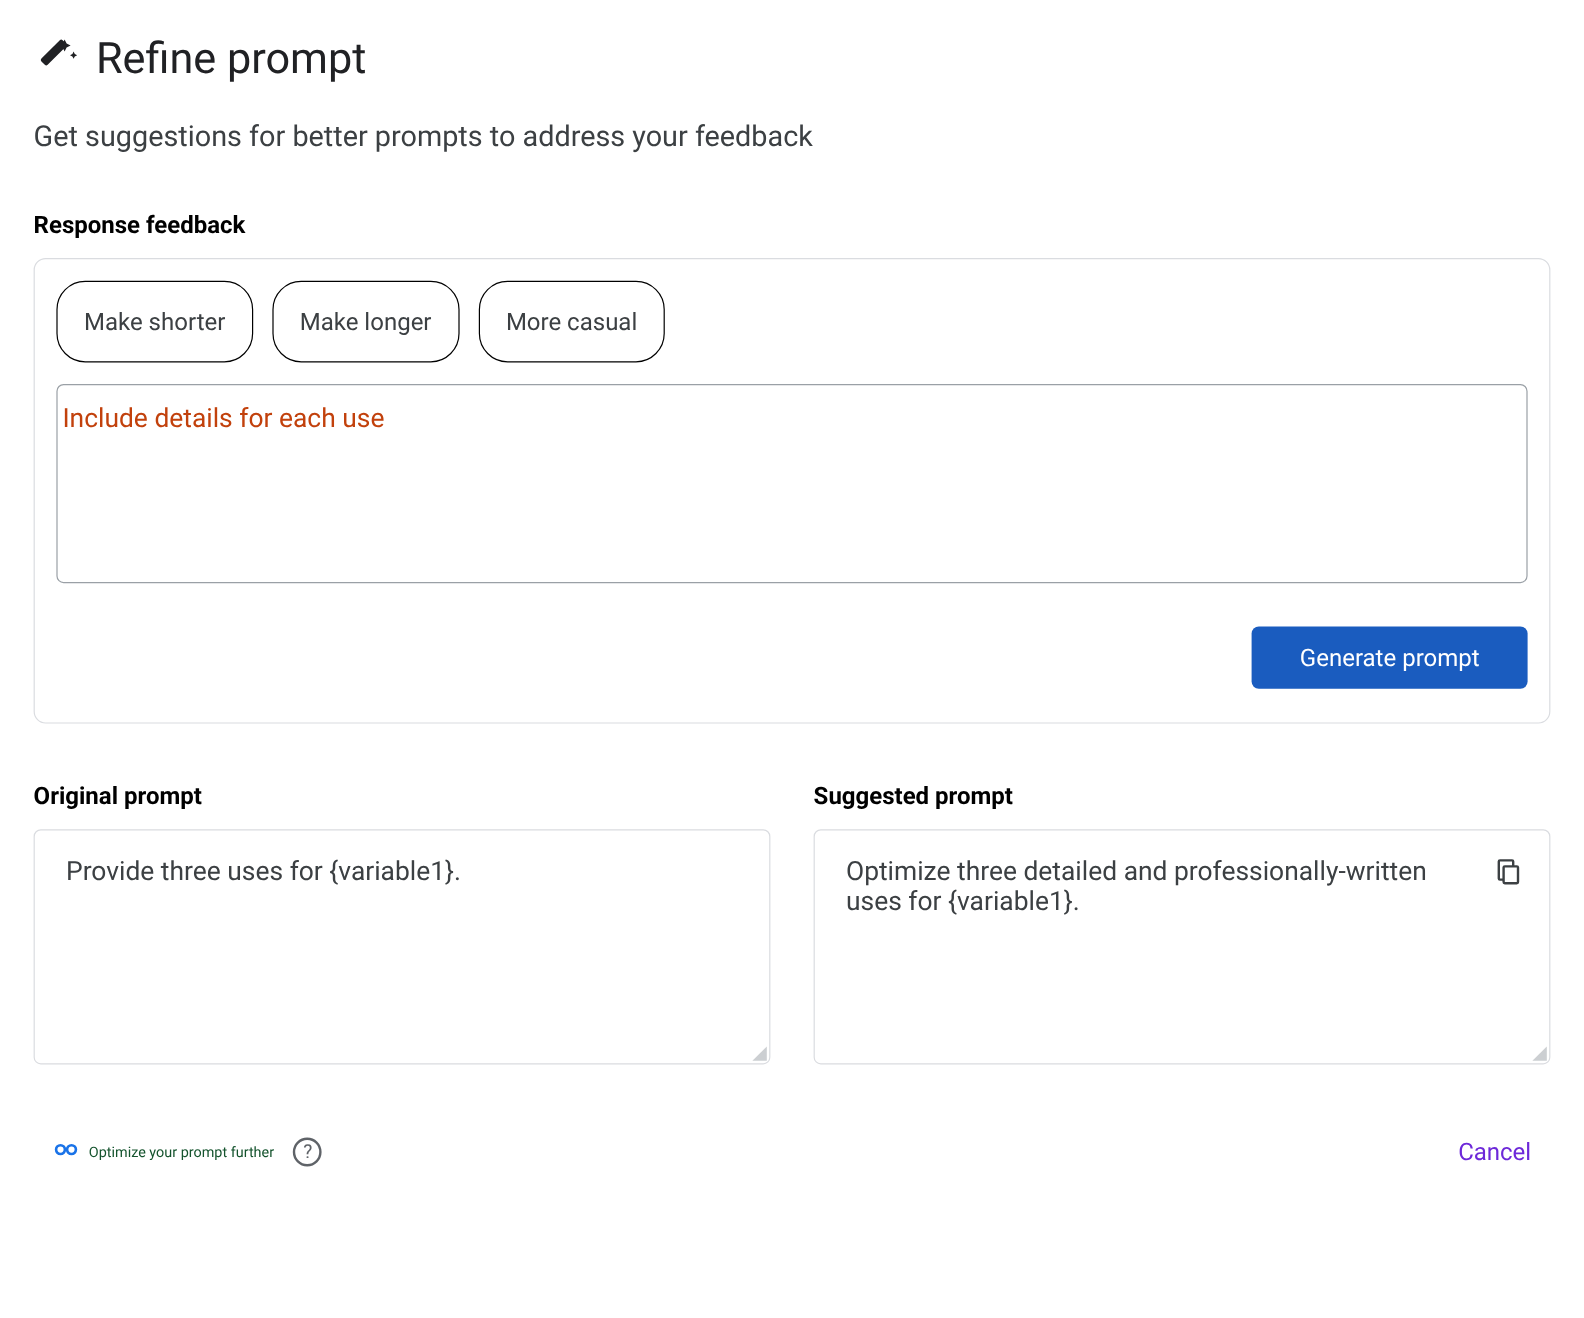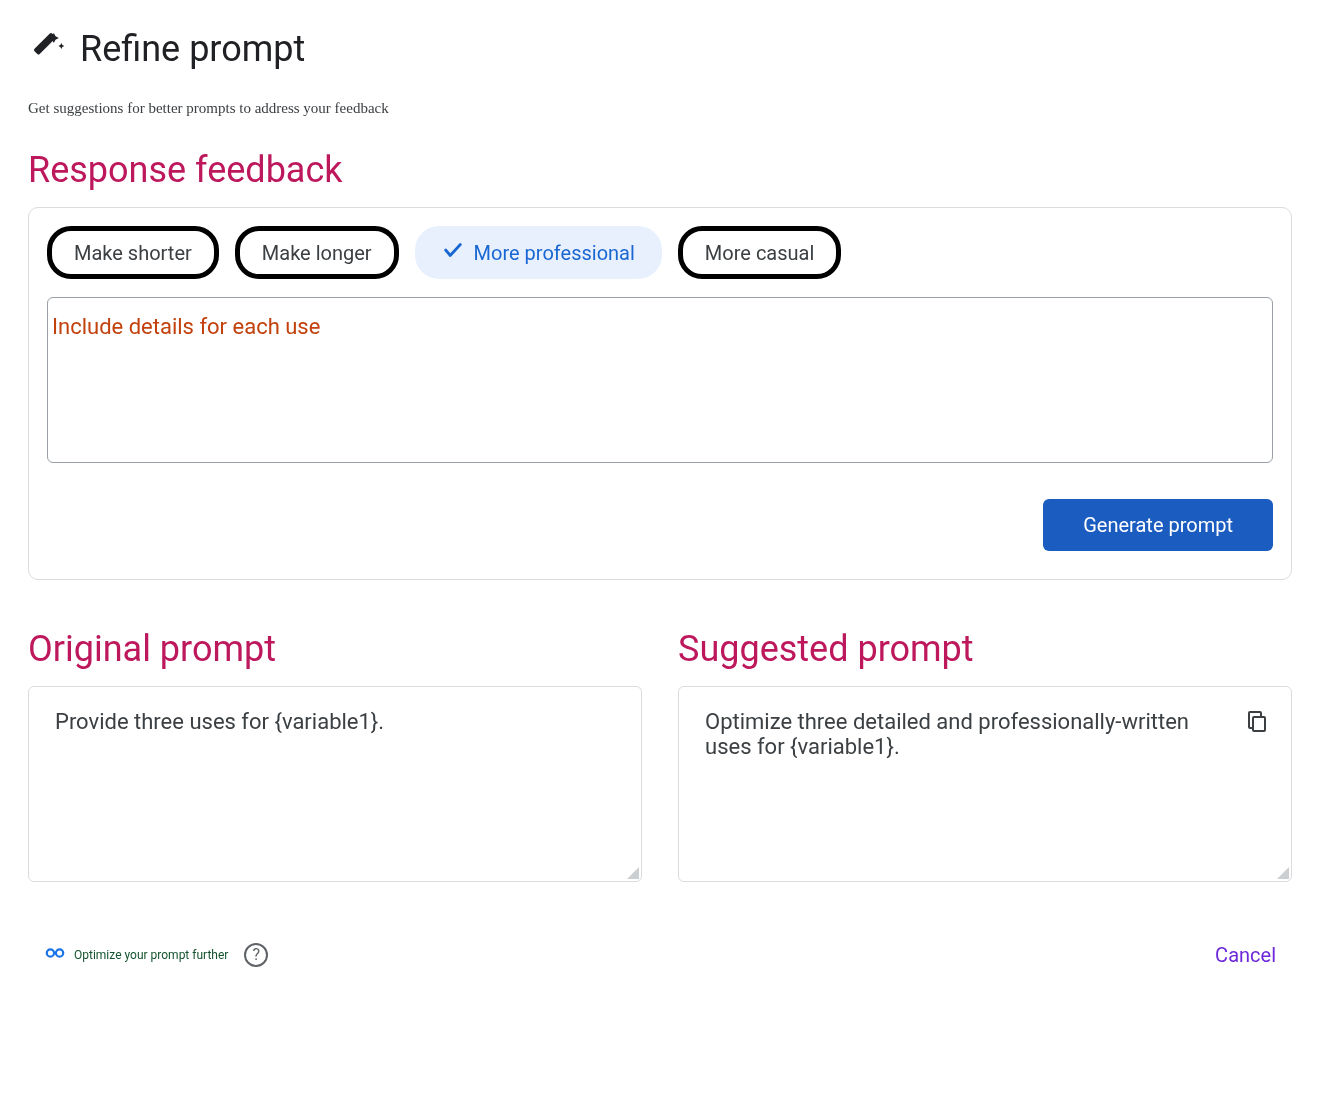--- a/index.html
+++ b/index.html
@@ -1,24 +1,24 @@
 <!DOCTYPE html>
 <html><head>
   <meta charset="utf-8">
   <style>
     * { box-sizing: border-box; margin: 0; padding: 0; font-family: "Google Sans", "Roboto", Arial, sans-serif; }
     body { background: #fff; color: #202124; padding: 28px; width: 1320px; }
     .header { display: flex; align-items: flex-start; gap: 12px; margin-bottom: 28px; }
     .header svg { width: 40px; height: 40px; }
     .header h1 { font-size: 36px; font-weight: 400; color: #202124; }
-    .subtitle { font-size: 15px; color: #3c4043; margin-bottom: 32px; font-family: Liberation Serif, serif; }
-    .section-label { font-size: 36px; font-weight: 400; color: #be185d; margin-bottom: 16px; }
+    .subtitle { font-size: 24px; color: #3c4043; margin-bottom: 47px; }
+    .section-label { font-size: 20px; font-weight: 700; color: #000000; margin-bottom: 16px; }
     .feedback-panel { border: 1px solid #dadce0; border-radius: 10px; padding: 18px 18px 28px 18px; margin-bottom: 48px; }
     .chips { display: flex; gap: 16px; margin-bottom: 18px; }
-    .chip { display: inline-flex; align-items: center; gap: 10px; padding: 8px 22px; border-radius: 24px; border: 5px solid #000000; background: #fff; font-size: 20px; color: #3c4043; cursor: pointer; }
+    .chip { display: inline-flex; align-items: center; gap: 10px; padding: 21px 22px; border-radius: 24px; border: 1px solid #000000; background: #fff; font-size: 20px; color: #3c4043; cursor: pointer; }
     .chip.selected { background: #e8f0fe; border-color: #e8f0fe; color: #1967d2; }
     .chip.selected svg { width: 22px; height: 22px; stroke: #1967d2; }
     .feedback-text { width: 100%; min-height: 166px; border: 1px solid #9aa0a6; border-radius: 6px; padding: 16px 4px; font-size: 22px; color: #c2410c; resize: none; font-family: inherit; }
     .generate-row { display: flex; justify-content: flex-end; margin-top: 32px; }
     .btn-primary { background: #1a5cbf; color: #fff; border: none; border-radius: 6px; padding: 14px 40px; font-size: 20px; cursor: pointer; }
     .btn-primary.bright { background: #1a73e8; }
     .prompts { display: flex; gap: 36px; margin-bottom: 60px; }
     .prompt-col { flex: 1; }
     .prompt-box { border: 1px solid #dadce0; border-radius: 6px; padding: 22px 26px; min-height: 196px; position: relative; font-size: 22px; color: #3c4043; }
     .prompt-box .resize-handle { position: absolute; bottom: 2px; right: 2px; width: 14px; height: 14px; }
@@ -50,28 +50,20 @@
 
 <div class="section-label">Response feedback</div>
 
 <div class="feedback-panel">
   <div class="chips">
     <button class="chip">
       <span>Make shorter</span>
     </button>
     <button class="chip">
       <span>Make longer</span>
-    </button>
-    <button class="chip selected">
-      <span>
-        <svg viewBox="0 0 24 24" fill="none" stroke-width="3" stroke-linecap="round" stroke-linejoin="round">
-            <polyline points="4 12 9 18 20 6"></polyline>
-          </svg>
-      </span>
-      <span>More professional</span>
     </button>
     <button class="chip">
       <span>More casual</span>
     </button>
   </div>
 
   <textarea class="feedback-text" style="">Include details for each use</textarea>
 
   <div class="generate-row">
     <button class="btn-primary">Generate prompt</button>

